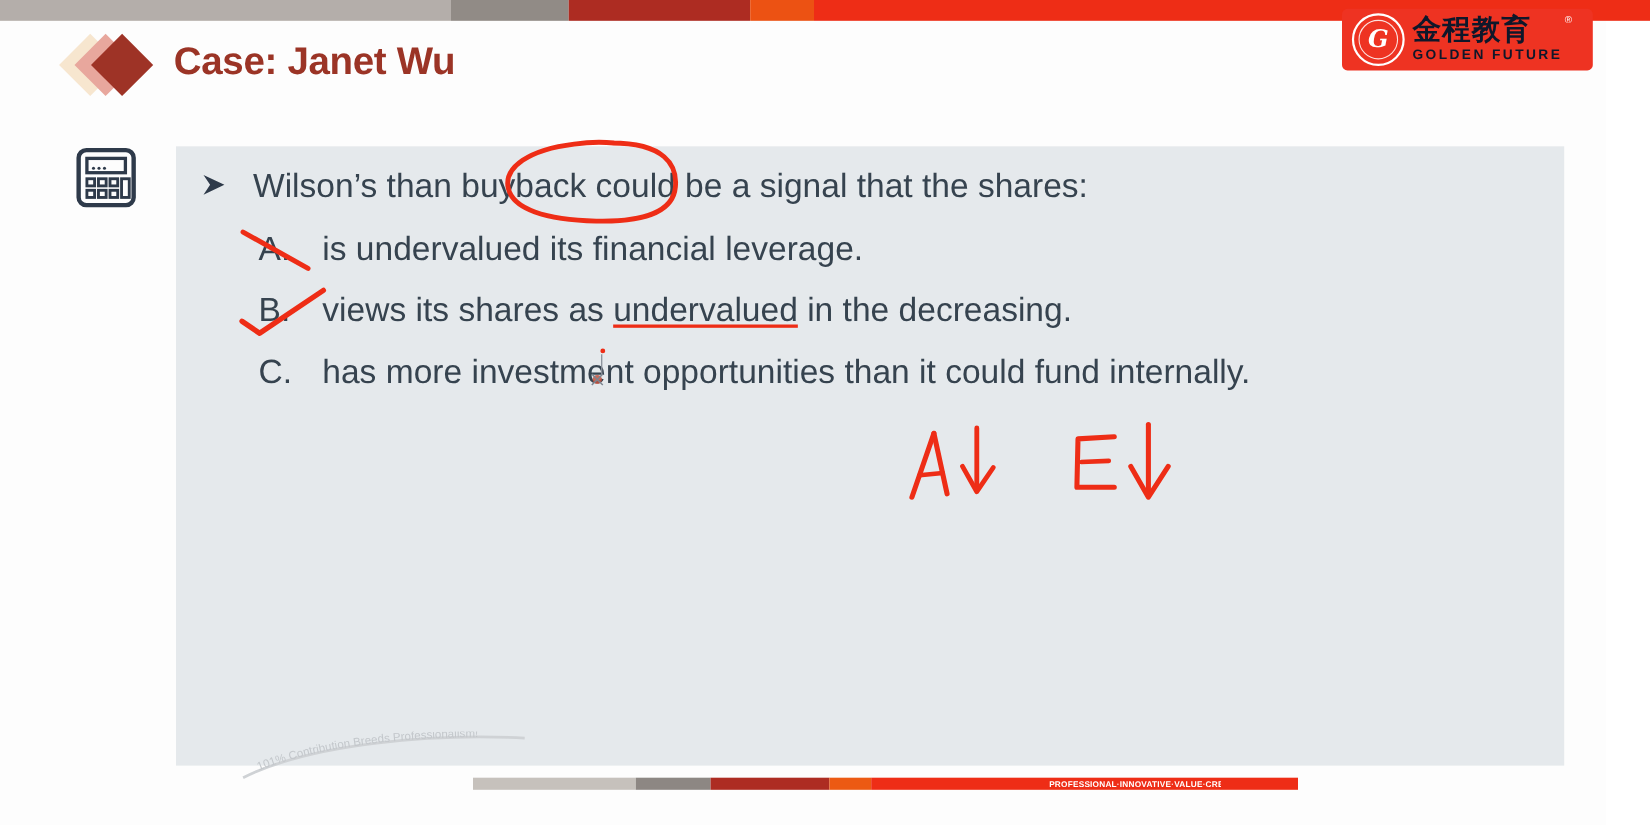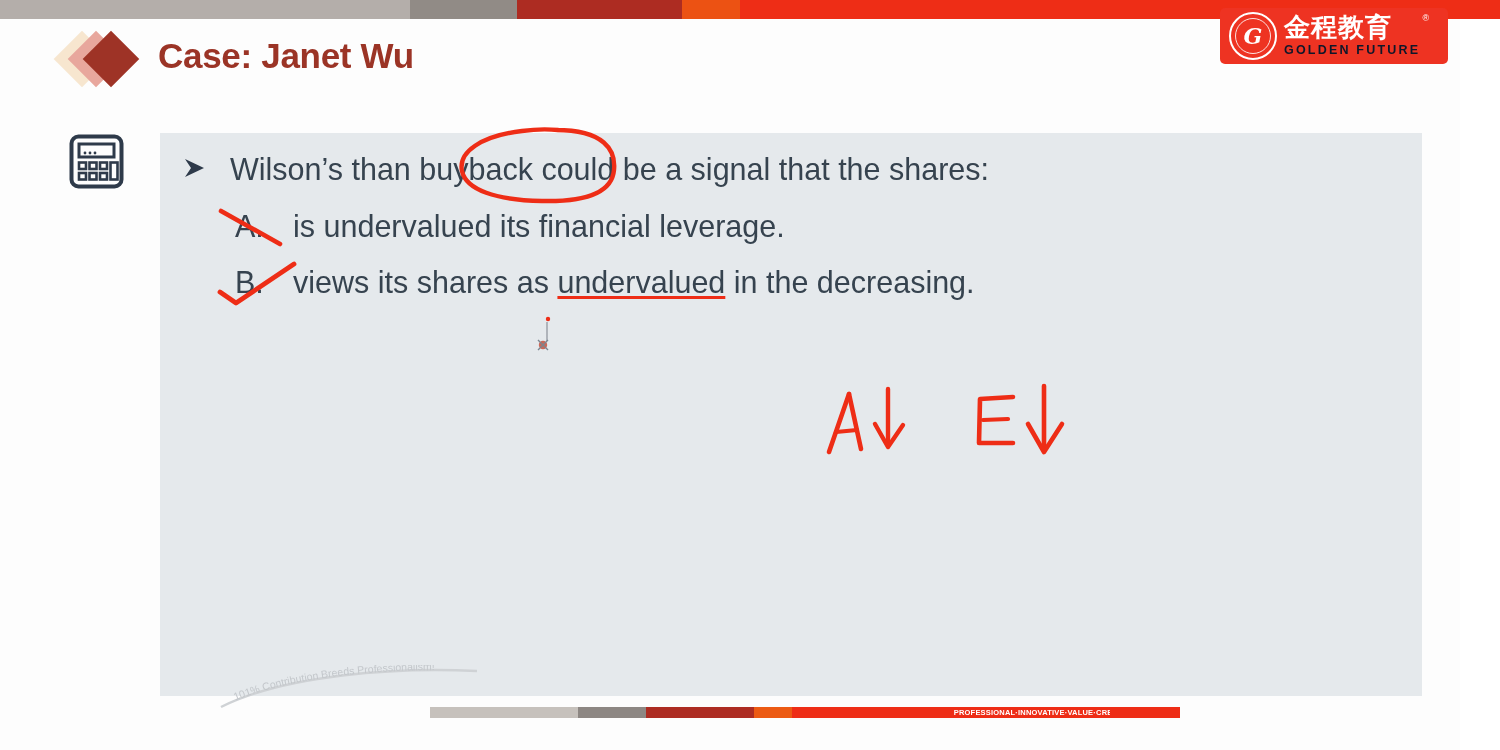--- a/index.html
+++ b/index.html
@@ -91,21 +91,21 @@
     z-index: 2;
   }
   #brand-text {
     margin-left: 7px;
     display: flex;
     flex-direction: column;
     justify-content: center;
     position: relative;
   }
   #brand-cn {
-    color: #ffffff;
+    color: #0f172a;
     font-size: 26px;
     font-weight: bold;
     letter-spacing: 1px;
     line-height: 1.05;
     font-family: "DejaVu Sans", sans-serif;
   }
   #brand-reg {
     position: absolute;
     right: -9px; top: -1px;
     color: #ffffff;
@@ -282,20 +282,21 @@
     <svg id="bullet-arrow" viewBox="0 0 26 26">
       <path d="M3 4 L22 13 L3 22 L9 13 Z" fill="#2e3a4a"></path>
     </svg>
 
     <div class="q-line" id="q-stem"><span>Wilson’s than </span><span>buyback</span><span> could be a signal that the shares:</span></div>
 
     <div class="q-line" id="opt-a"><span class="opt-letter">A.</span><span>is undervalued its financial leverage.</span></div>
 
     <div class="q-line" id="opt-b"><span class="opt-letter">B.</span><span>views its shares as </span><span class="uline">undervalued</span><span> in the decreasing.</span></div>
 
+    <div class="q-line" id="opt-c"><span class="opt-letter">C.</span><span>has more investment opportunities than it could fund internally.</span></div>
   </div>
 
   <svg id="ink-layer" viewBox="0 0 1500 750">
     <g fill="none" stroke="#ee2d16" stroke-linecap="round" stroke-linejoin="round">
 
       <path d="M556 130 C604 130 616 150 614 170 C612 192 586 202 542 201
                C496 200 466 190 462 171 C458 152 481 136 522 131 C536 129 548 129 558 130" stroke-width="4.4"></path>
 
       <path d="M221 211 L280 244" stroke-width="4.6"></path>
 

